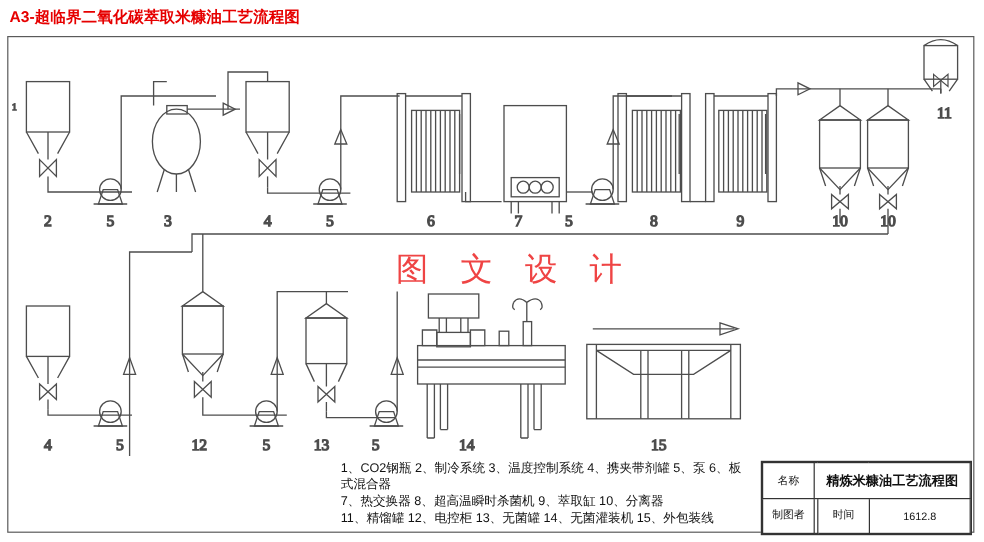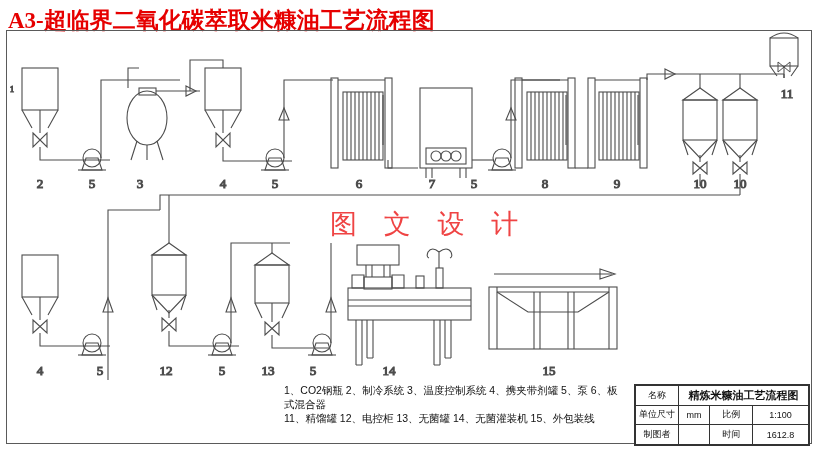--- a/index.html
+++ b/index.html
@@ -1,19 +1,19 @@
 <!DOCTYPE html>
 <html><head>
 <meta charset="utf-8">
 <style>
   html,body{margin:0;padding:0;background:#ffffff;}
   body{font-family:"Liberation Serif", serif;}
   #page{position:relative;width:820px;height:452px;background:#fff;overflow:hidden;}
-  #title{position:absolute;left:8px;top:5px;font-family:Liberation Serif, serif;
-         font-weight:bold;font-size:23px;color:#e60000;letter-spacing:0px;white-space:nowrap;}
+  #title{position:absolute;left:8px;top:5px;font-family:Liberation Sans, sans-serif;
+         font-weight:bold;font-size:13px;color:#e60000;letter-spacing:0px;white-space:nowrap;}
   #frame{position:absolute;left:6px;top:30px;width:806px;height:414px;border:1.5px solid #5a5a5a;box-sizing:border-box;}
   #svgwrap{position:absolute;left:0;top:0;width:820px;height:452px;}
   svg{display:block;}
   .num{font-family:"Liberation Serif", serif;font-size:13px;fill:#333;text-anchor:middle;}
   .num-sm{font-family:"Liberation Serif", serif;font-size:8px;fill:#333;text-anchor:middle;}
   #watermark{position:absolute;left:330px;top:206px;font-family:"Liberation Serif", serif;
              font-size:27px;color:#ef4444;letter-spacing:10px;white-space:nowrap;}
   #legend{position:absolute;left:284px;top:383px;width:340px;
           font-family:Liberation Sans, sans-serif;font-size:10.5px;color:#111;line-height:14px;}
   #legend div{white-space:normal;}
@@ -315,35 +315,30 @@
       <text class="num" x="549" y="375">15</text>
 
     </g>
   </svg>
   </div>
 
   <div id="watermark">图 文 设 计</div>
 
   <div id="legend">
     <div>1、CO2钢瓶 2、制冷系统 3、温度控制系统 4、携夹带剂罐 5、泵 6、板式混合器</div>
+    <div>7、热交换器 8、超高温瞬时杀菌机 9、萃取缸 10、分离器</div>
     <div>11、精馏罐 12、电控柜 13、无菌罐 14、无菌灌装机 15、外包装线</div>
   </div>
 
   <div id="titleblock">
     <table>
       <tbody>
           <tr>
         <td class="tb-lbl">名称</td>
         <td class="tb-name" colspan="3">精炼米糠油工艺流程图</td>
-      </tr>
-      <tr>
-        <td class="tb-lbl">单位尺寸</td>
-        <td>mm</td>
-        <td class="tb-lbl">比例</td>
-        <td>1:100</td>
       </tr>
       <tr>
         <td class="tb-lbl">制图者</td>
         <td></td>
         <td class="tb-lbl">时间</td>
         <td>1612.8</td>
       </tr>
     </tbody>
       </table>
   </div>

